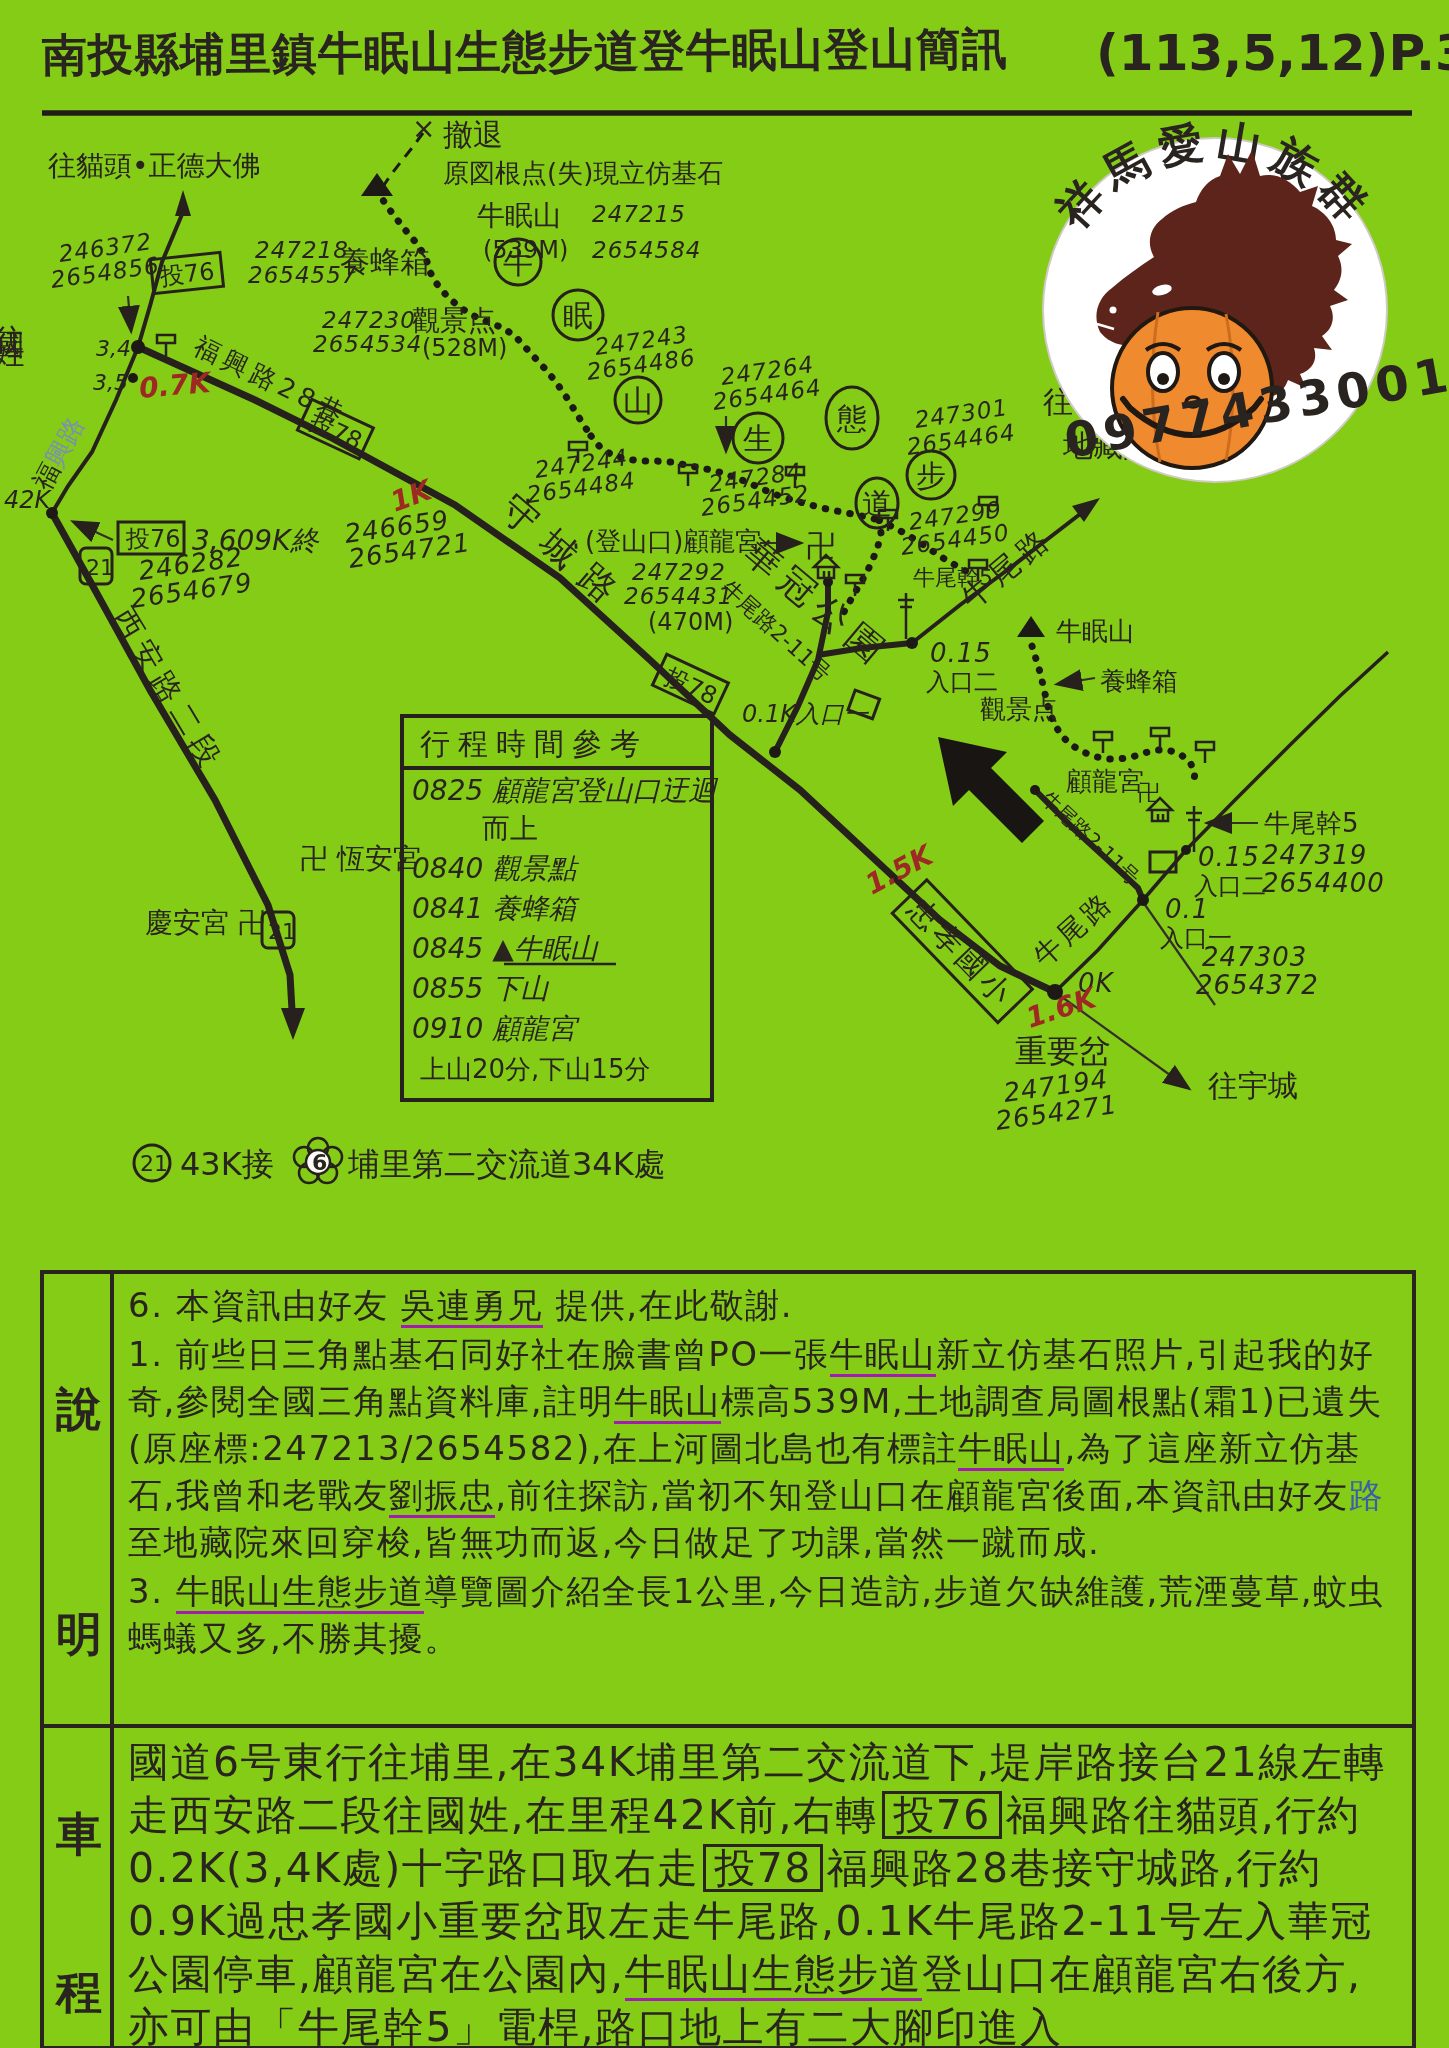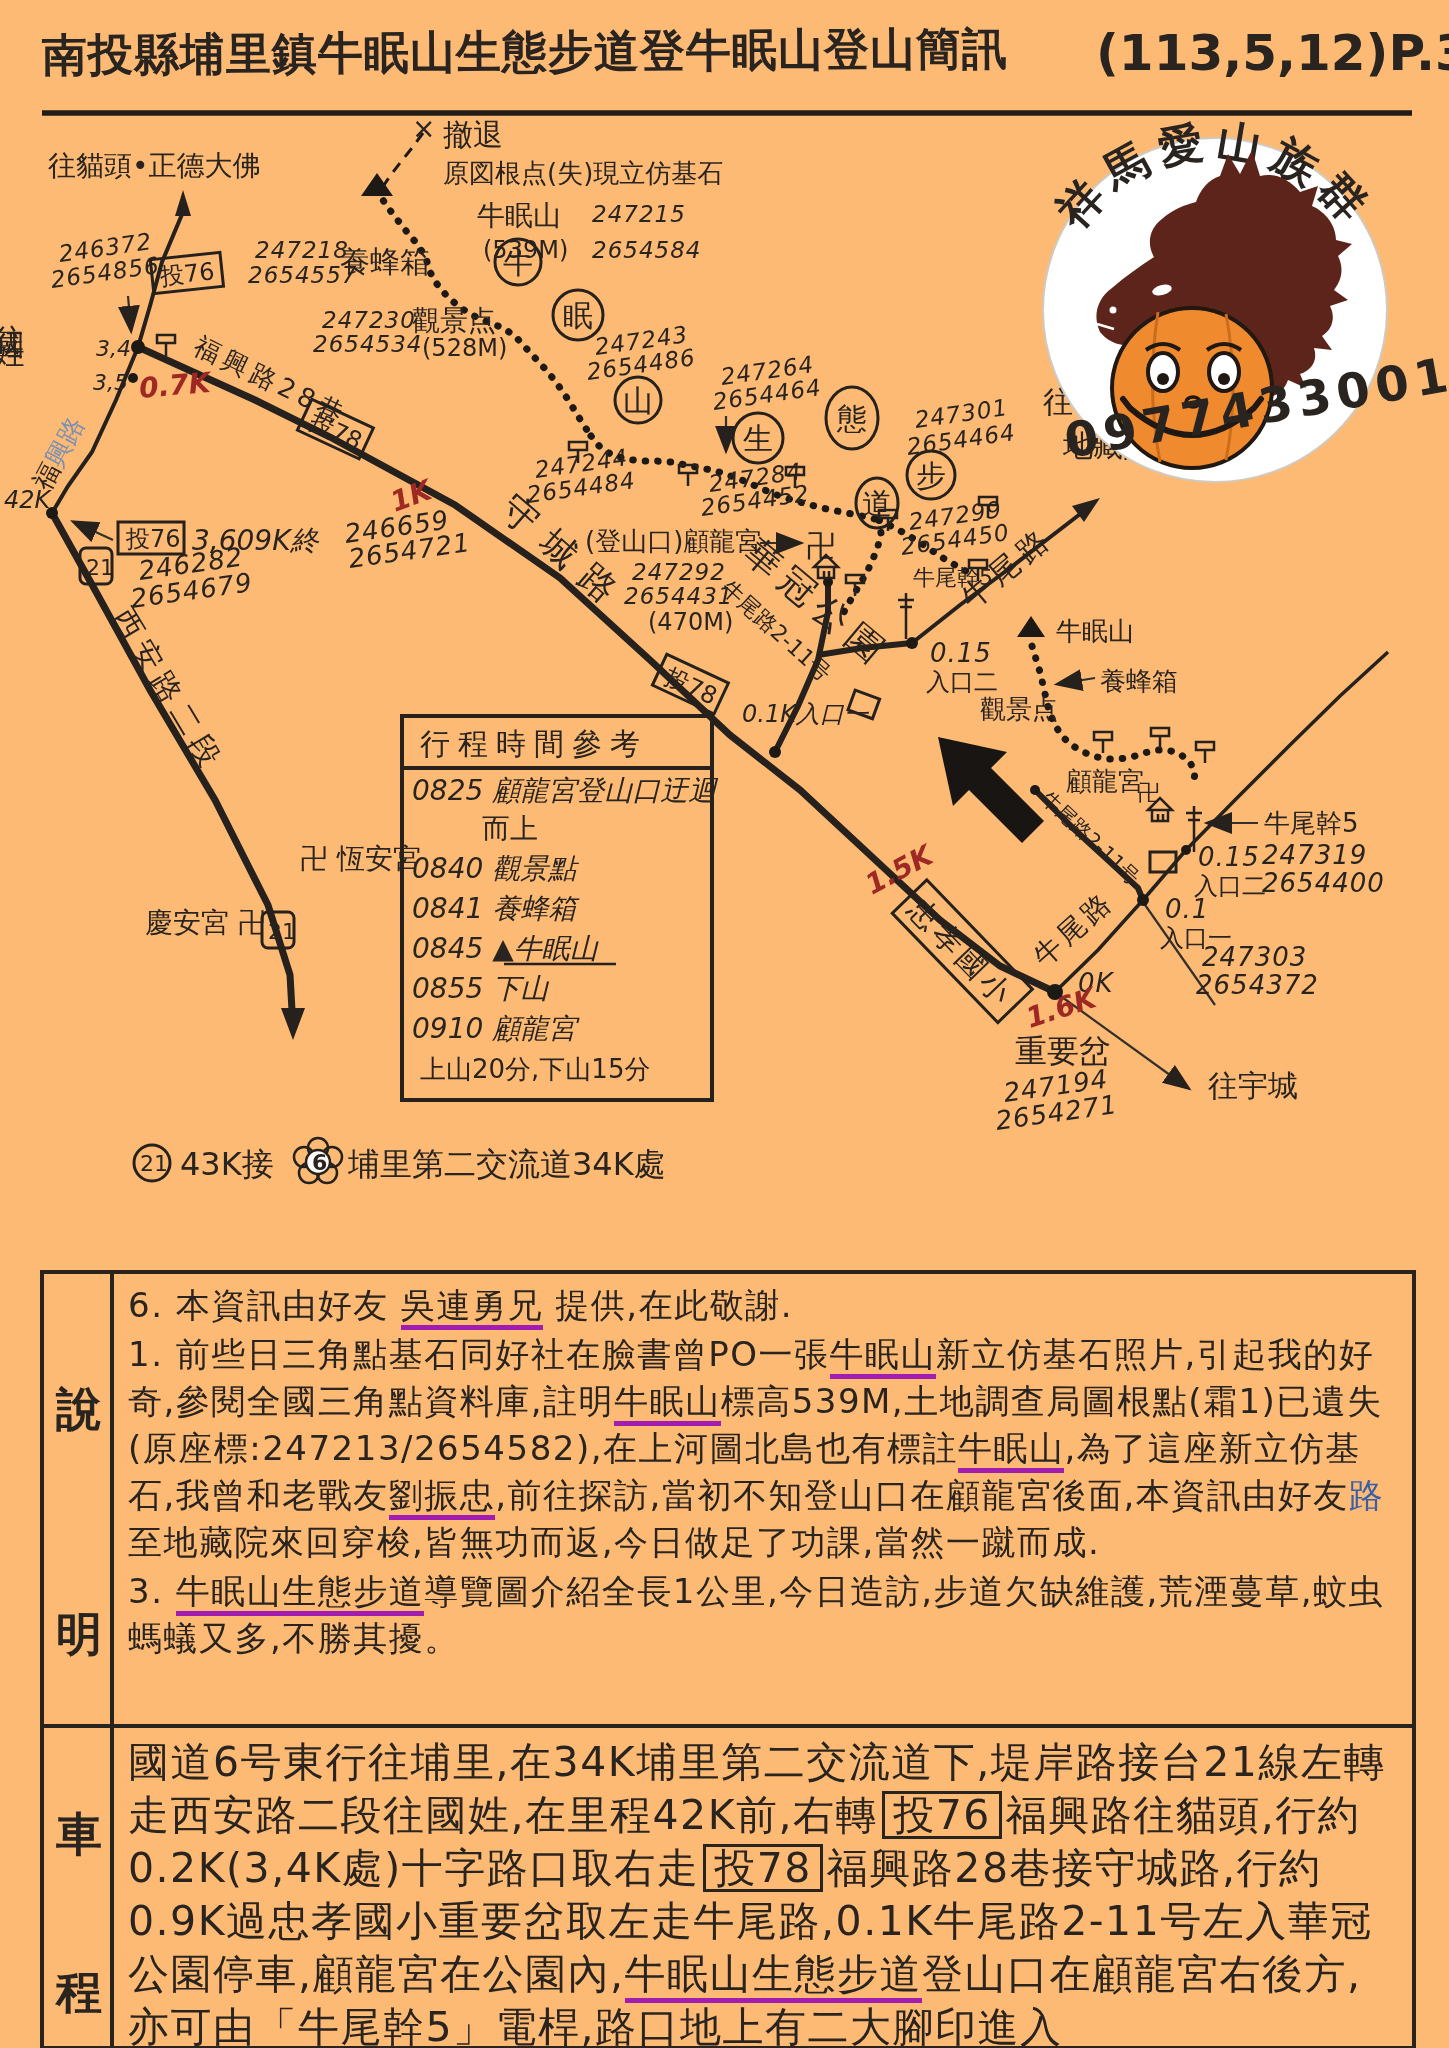--- a/index.html
+++ b/index.html
@@ -1,16 +1,16 @@
 <!DOCTYPE html>
 <html><head>
 <meta charset="utf-8">
 <style>
   html,body{margin:0;padding:0;background:#e8e6e1;}
-  .page{position:relative;width:1449px;height:2048px;background:#fdba74;overflow:hidden;
+  .page{position:relative;width:1449px;height:2048px;background:#84cc16;overflow:hidden;
         font-family:"DejaVu Sans",sans-serif;color:#29241f;}
   
   .title{position:absolute;left:42px;top:22px;width:1050px;font-size:45px;font-weight:bold;
          letter-spacing:1px;white-space:nowrap;transform:rotate(-.4deg);}
   .titledate{position:absolute;left:1096px;top:24px;font-size:50px;font-weight:bold;white-space:nowrap;}
   
   svg.map{position:absolute;left:0;top:0;}
   svg text{font-family:"DejaVu Sans",sans-serif;fill:#29241f;}
   .n{font-size:23px;font-style:italic;letter-spacing:1px;}
   .n2{font-size:26px;font-style:italic;letter-spacing:1px;}
@@ -22,21 +22,21 @@
   .dash{stroke:#1d1915;stroke-width:3;stroke-dasharray:11 8;fill:none;}
   .thin{stroke:#33302b;stroke-width:2.2;fill:none;}
   .box{fill:none;stroke:#26211c;stroke-width:3;}
   
   .nbox{position:absolute;left:40px;top:1270px;width:1368px;height:772px;border:4.5px solid #2a241e;}
   .ncol{position:absolute;left:0;top:0;width:66px;height:100%;border-right:4px solid #2a241e;}
   .ndiv{position:absolute;left:0;top:450px;width:100%;border-top:4.5px solid #2a241e;}
   .vlab{position:absolute;left:12px;font-size:46px;font-weight:bold;}
   .ncontent{position:absolute;left:84px;top:8px;width:1272px;font-size:34px;line-height:47px;letter-spacing:1.5px;}
   .rcontent{position:absolute;left:84px;top:462px;width:1272px;font-size:41px;line-height:53px;letter-spacing:1.5px;}
-  .u{border-bottom:5px solid #a21caf;}
+  .u{border-bottom:3px solid #a21caf;}
   .bluec{color:#3a5fa8;}
   .rbadge{display:inline-block;border:3px solid #2a241e;padding:0 8px;line-height:42px;margin:0 4px;}
   p{margin:0 0 2px 0;}
 </style>
 </head>
 <body>
 
 <div class="page">
 
   <div class="title">南投縣埔里鎮牛眠山生態步道登牛眠山登山簡訊</div>

